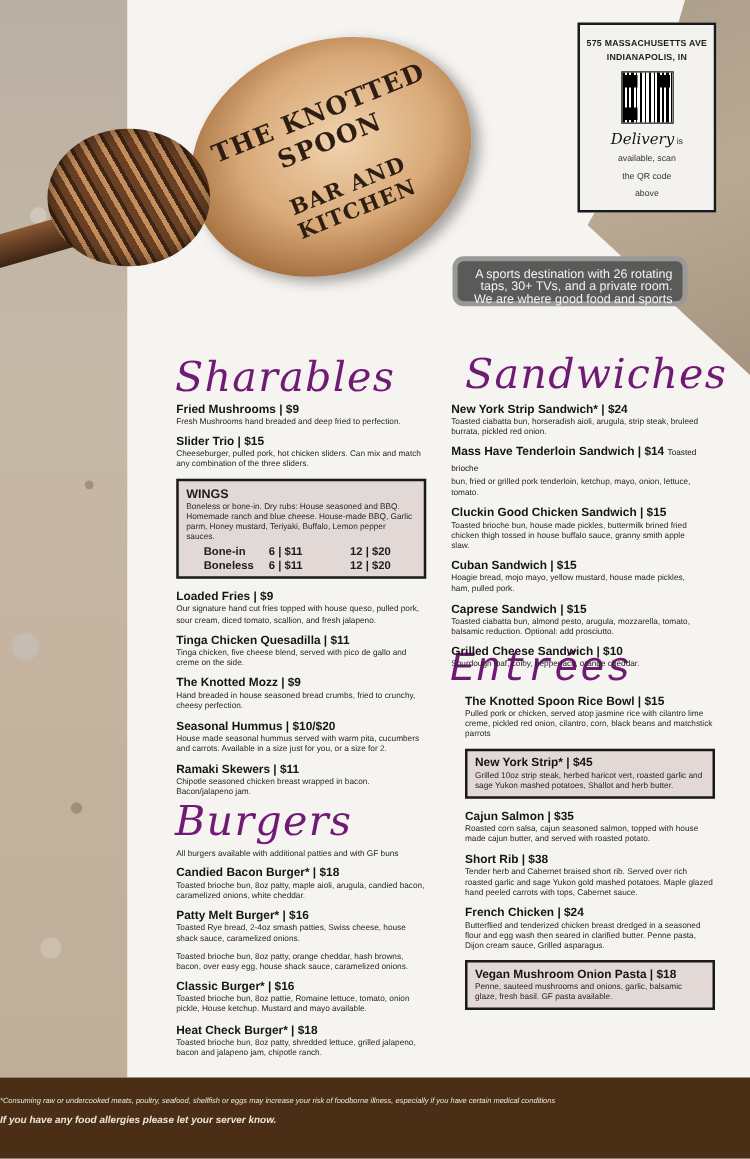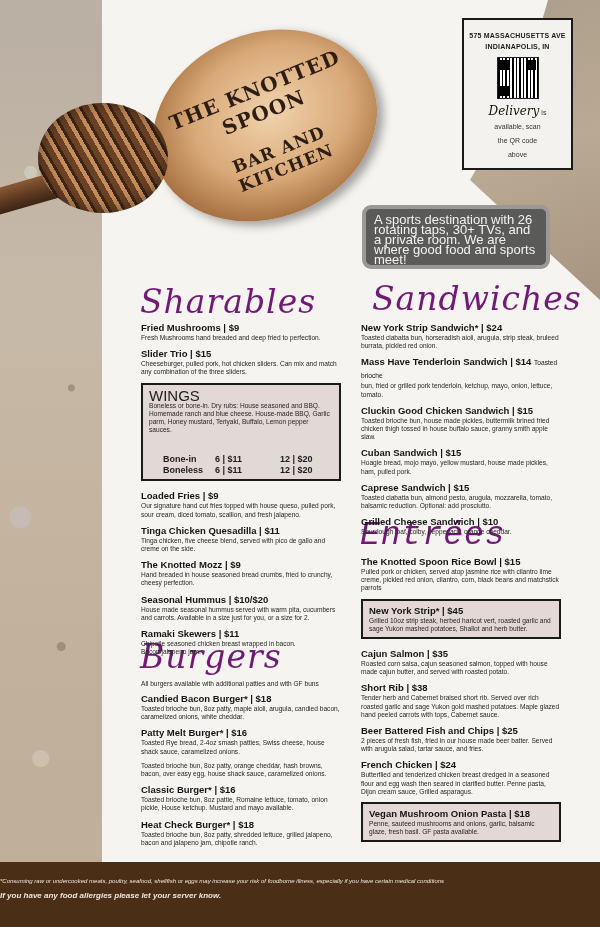--- a/index.html
+++ b/index.html
@@ -77,45 +77,45 @@
       linear-gradient(#000,#000) 2px 28px/10px 10px no-repeat,
       repeating-linear-gradient(90deg, #000 0 2px, #fff 2px 4px, #000 4px 5px, #fff 5px 7px),
       #fff;
     outline: 1px solid #222;
   }
   .delivery-row { margin-top: 6px; font-size: 7px; line-height: 14px; color: #333; }
   .delivery-script { font-family: "DejaVu Serif", serif; font-style: italic; font-size: 12px; color: #111; }
 
   
   .banner {
-    position: absolute; left: 362px; top: 205px; width: 188px; height: 64px;
+    position: absolute; left: 362px; top: 205px; width: 188px; height: 40px;
     background: #5a5a59; border: 4px solid #9a9998; border-radius: 9px;
-    color: #f3f3f3; font-size: 13px; line-height: 10px; text-align: left;
+    color: #f3f3f3; font-size: 10px; line-height: 10px; text-align: right;
     padding: 6px 8px 0;
   }
 
   
   .section-title {
     position: absolute; font-family: "DejaVu Serif", serif; font-style: italic;
     font-size: 33px; color: #701a75; letter-spacing: 1px;
   }
 
   .col { position: absolute; }
   .item { margin-bottom: 6px; }
   .item-name { font-size: 9.5px; font-weight: bold; color: #151515; line-height: 12px; }
   .item-desc { font-size: 6.6px; color: #262626; line-height: 8.2px; }
   .inline-desc { font-size: 6.6px; font-weight: normal; }
 
   .boxed {
     background: #e2d8d5; border: 2px solid #1a1a1a; padding: 4px 6px 4px;
     margin: 4px 0 9px;
   }
 
-  .wings-title { font-size: 15px; font-weight: normal; line-height: 13px; }
-  .wings-grid { margin-top: 20px; margin-left: 14px; }
+  .wings-title { font-size: 10px; font-weight: bold; line-height: 13px; }
+  .wings-grid { margin-top: 2px; margin-left: 14px; }
   .wings-row { display: flex; font-size: 9px; font-weight: bold; line-height: 10.5px; }
   .wings-row .w-name { width: 52px; }
   .wings-row .w-6 { width: 65px; }
 
   .burger-note { font-size: 6.6px; color: #262626; margin-bottom: 6px; }
 
   .footer {
     position: absolute; left: 0; top: 862px; width: 600px; height: 65px;
     background: #4a2f16; text-align: left; color: #efe6da;
   }
@@ -248,42 +248,38 @@
   <div class="item">
     <div class="item-name">Caprese Sandwich | $15</div>
     <div class="item-desc">Toasted ciabatta bun, almond pesto, arugula, mozzarella, tomato, balsamic reduction. Optional: add prosciutto.</div>
   </div>
   <div class="item">
     <div class="item-name">Grilled Cheese Sandwich | $10</div>
     <div class="item-desc">Sourdough loaf, colby, pepperjack, orange cheddar.</div>
   </div>
 </div>
 
-<div class="col" style="left:361px; top:556px; width:200px;">
+<div class="col" style="left:372px; top:556px; width:200px;">
   <div class="item">
     <div class="item-name">The Knotted Spoon Rice Bowl | $15</div>
     <div class="item-desc">Pulled pork or chicken, served atop jasmine rice with cilantro lime creme, pickled red onion, cilantro, corn, black beans and matchstick parrots</div>
   </div>
   <div class="boxed">
     <div class="item-name">New York Strip* | $45</div>
     <div class="item-desc">Grilled 10oz strip steak, herbed haricot vert, roasted garlic and sage Yukon mashed potatoes, Shallot and herb butter.</div>
   </div>
   <div class="item">
     <div class="item-name">Cajun Salmon | $35</div>
     <div class="item-desc">Roasted corn salsa, cajun seasoned salmon, topped with house made cajun butter, and served  with roasted potato.</div>
   </div>
   <div class="item">
     <div class="item-name">Short Rib | $38</div>
     <div class="item-desc">Tender herb and Cabernet braised short rib. Served over rich roasted garlic and sage Yukon gold mashed potatoes. Maple glazed hand peeled carrots with tops, Cabernet sauce.</div>
   </div>
   <div class="item">
-    <div class="item-name">Beer Battered Fish and Chips | $25</div>
-    <div class="item-desc">2 pieces of fresh fish, fried in our house made beer batter. Served with arugula salad, tartar sauce, and fries.</div>
-  </div>
-  <div class="item">
     <div class="item-name">French Chicken | $24</div>
     <div class="item-desc">Butterflied and tenderized chicken breast dredged in a seasoned flour and egg wash then seared in clarified butter. Penne pasta, Dijon cream sauce, Grilled asparagus.</div>
   </div>
   <div class="boxed">
     <div class="item-name">Vegan Mushroom Onion Pasta | $18</div>
     <div class="item-desc">Penne, sauteed mushrooms and onions, garlic, balsamic glaze, fresh basil. GF pasta available.</div>
   </div>
 </div>
 
 <div class="footer">

